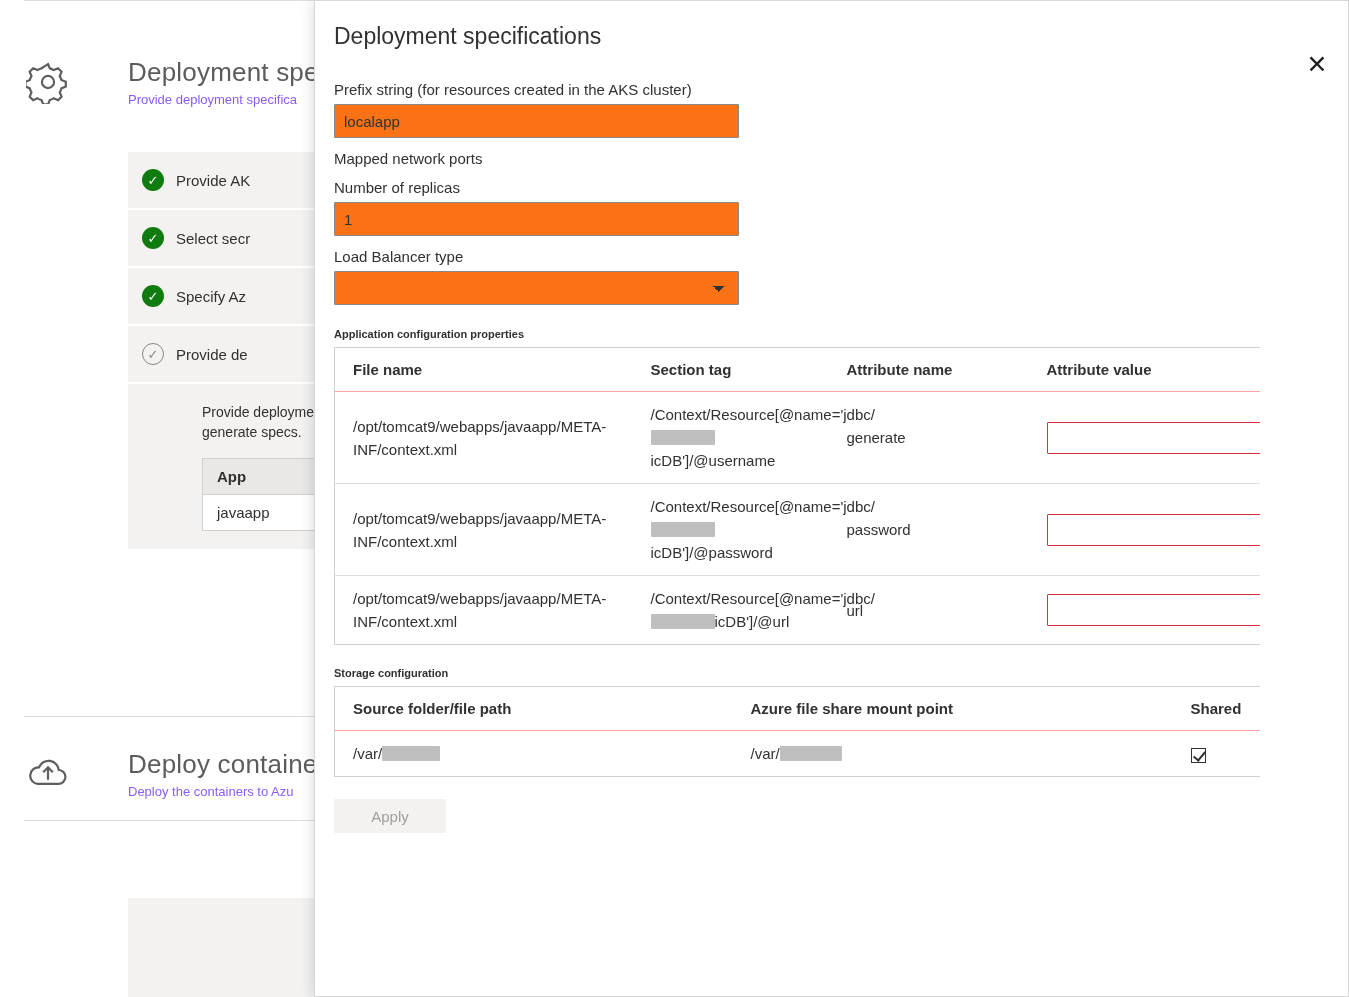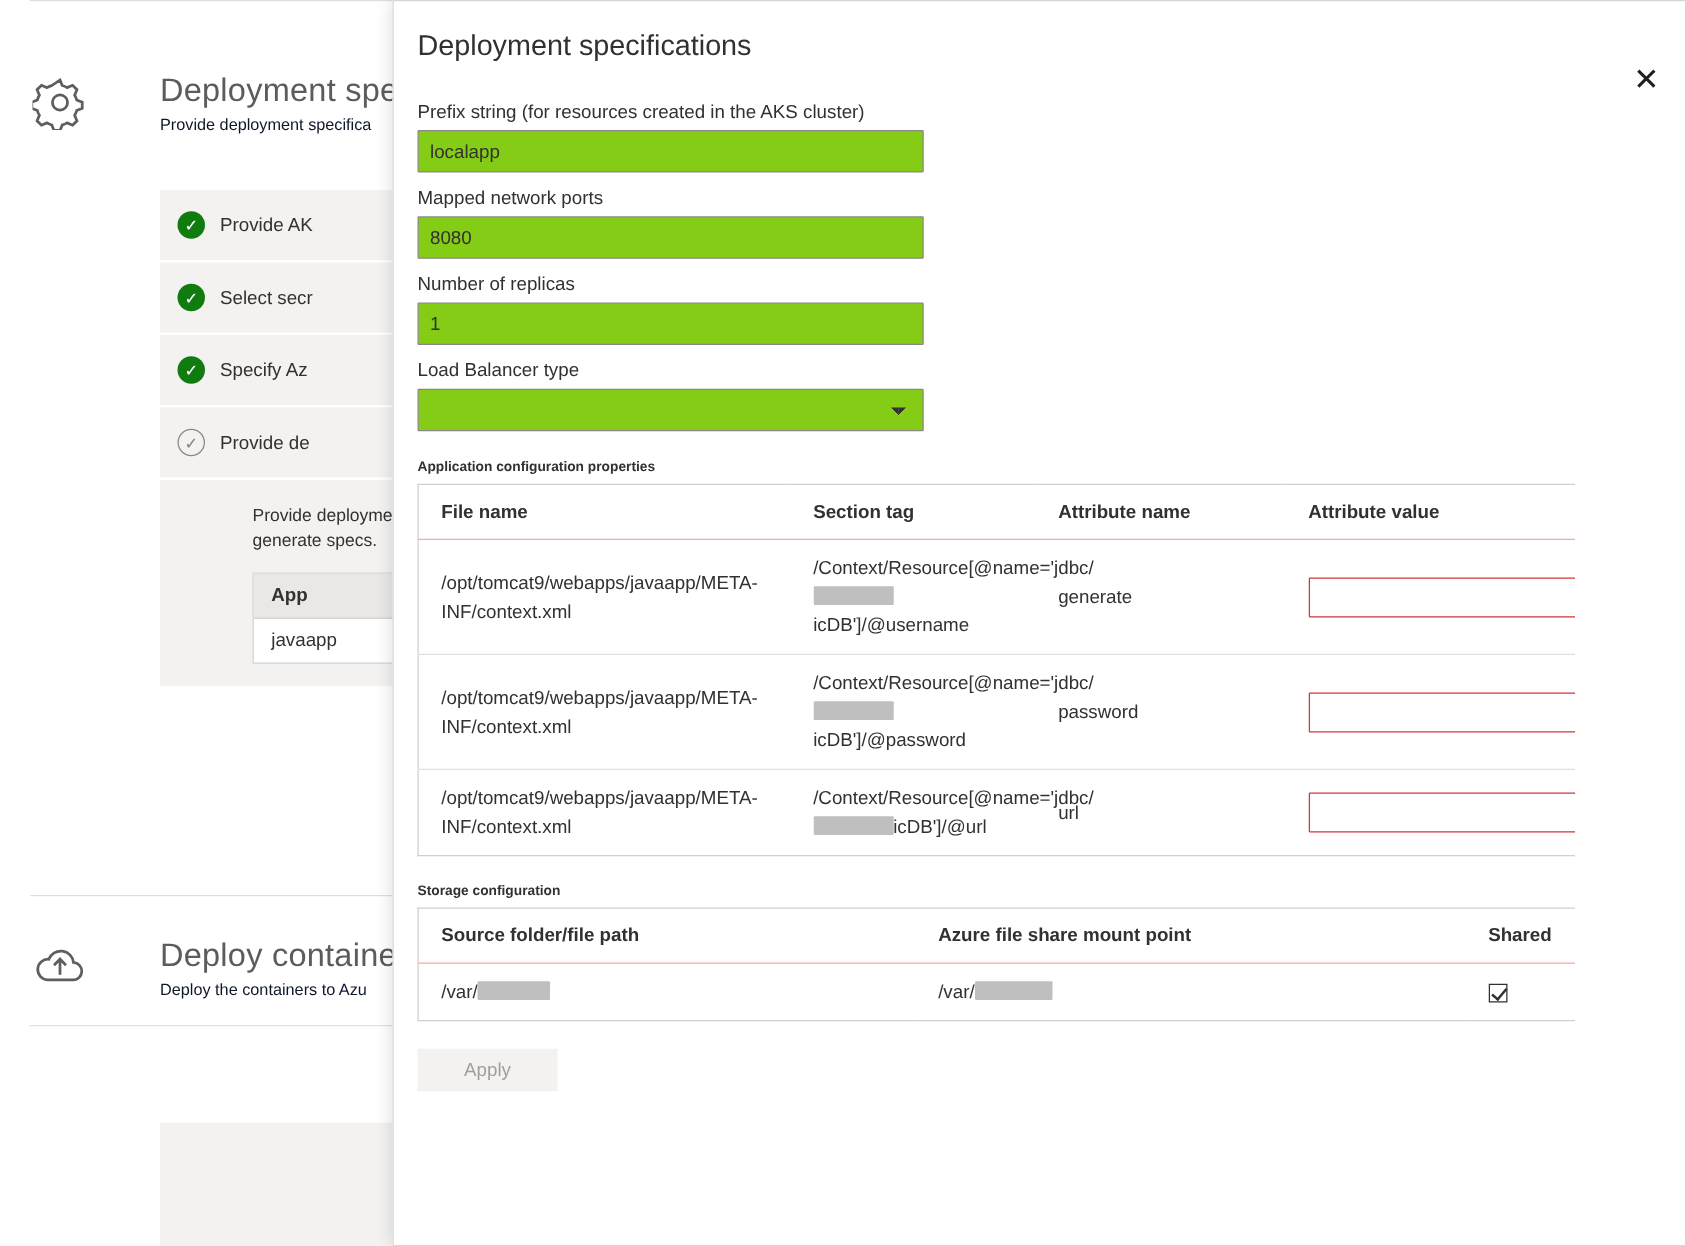--- a/index.html
+++ b/index.html
@@ -33,21 +33,21 @@
   .section-title {
     position: absolute;
     font-size: 26px;
     font-weight: 400;
     color: #5c5c5c;
     letter-spacing: .2px;
   }
   .section-sub {
     position: absolute;
     font-size: 13px;
-    color: #0f172a;
+    color: #8b5cf6;
   }
   #bg-title-1 { left: 128px; top: 57px; }
   #bg-sub-1   { left: 128px; top: 92px; }
   #bg-title-2 { left: 128px; top: 749px; }
   #bg-sub-2   { left: 128px; top: 784px; }
 
   .steps {
     position: absolute;
     left: 128px; top: 152px;
     width: 560px;
@@ -170,21 +170,21 @@
   }
   .field-label:first-child { margin-top: 6px; }
   .text-input {
     width: 405px;
     height: 32px;
     border: 1px solid #8a8886;
     padding: 16px 9px;
     font-size: 15px;
     color: #323130;
     font-family: "Liberation Sans", sans-serif;
-    background: #84cc16;
+    background: #f97316;
     border-radius: 1px;
   }
   select.text-input {
     width: 405px;
     height: 32px;
     -webkit-appearance: none;
     appearance: none;
     background-image:
       linear-gradient(45deg, transparent 50%, #323130 50%),
       linear-gradient(135deg, #323130 50%, transparent 50%);
@@ -336,21 +336,20 @@
   <div class="modal">
     <div class="modal-title">Deployment specifications</div>
     <button class="modal-close">✕</button>
 
     <div class="modal-body">
 
       <div class="field-label">Prefix string (for resources created in the AKS cluster)</div>
       <input class="text-input" type="text" value="localapp" style="">
 
       <div class="field-label">Mapped network ports</div>
-      <input class="text-input" type="text" value="8080" style="">
 
       <div class="field-label">Number of replicas</div>
       <input class="text-input" type="text" value="1" style="">
 
       <div class="field-label">Load Balancer type</div>
       <select class="text-input">
         <option>External</option>
       </select>
 
       <div class="block-heading">Application configuration properties</div>

